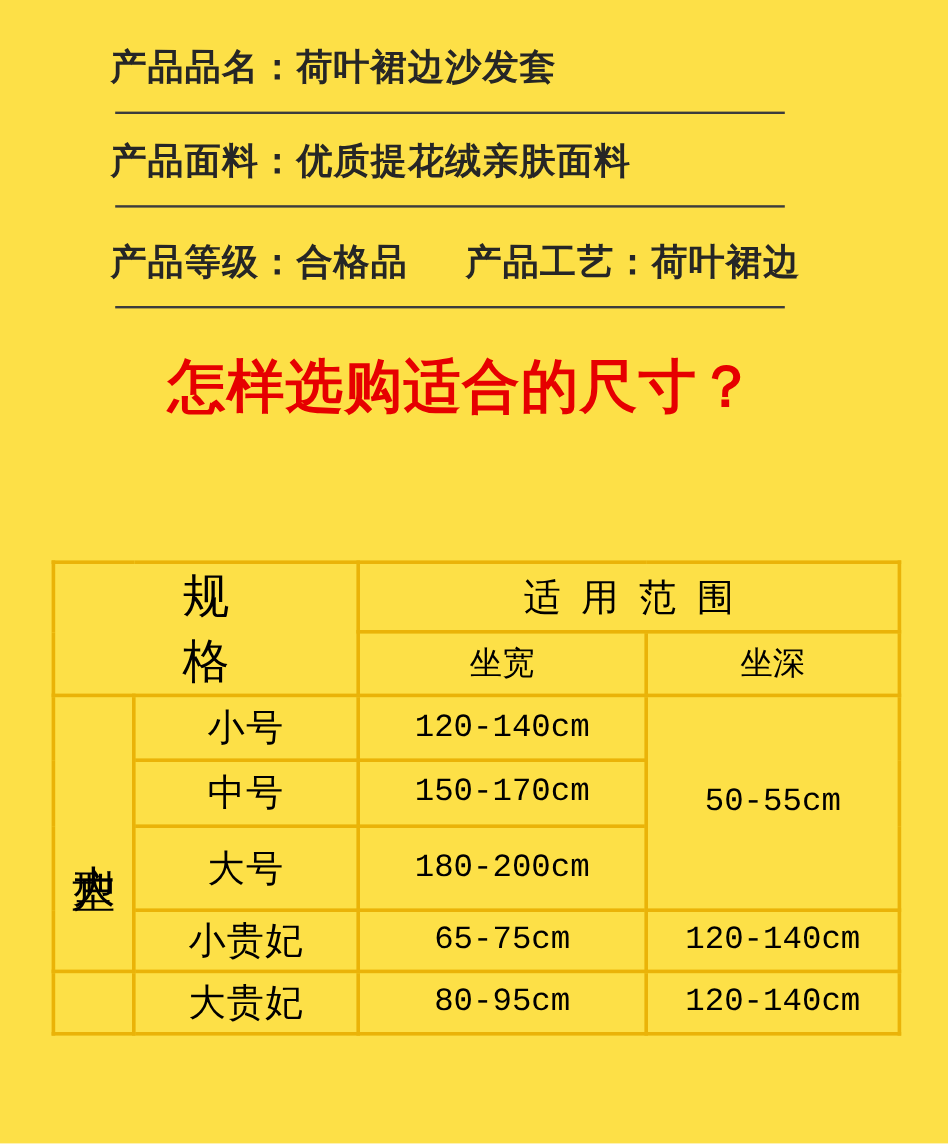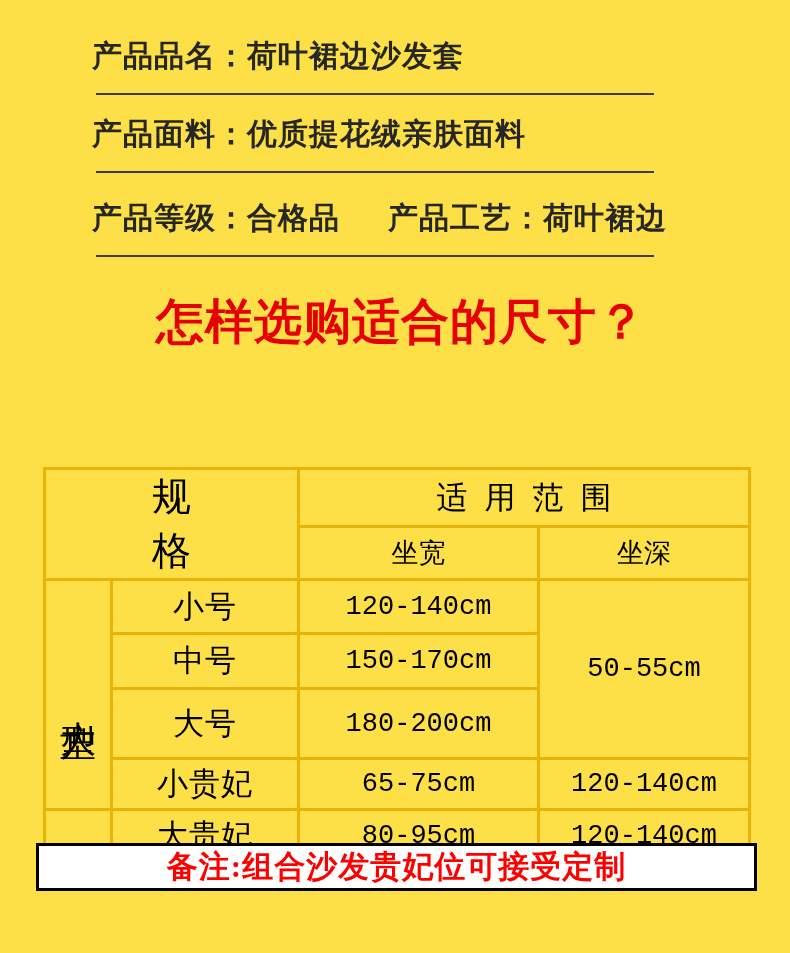--- a/index.html
+++ b/index.html
@@ -13,21 +13,21 @@
     font-size:30px;font-weight:700;color:#262626;letter-spacing:1px;
   }
   .info-line .pair2{margin-left:48px;}
   .rule{position:absolute;left:96px;width:558px;height:2px;background:#3c3c3c;}
   #line1{top:36px;} #rule1{top:93px;}
   #line2{top:114px;} #rule2{top:171px;}
   #line3{top:198px;} #rule3{top:255px;}
 
   
   .size-title{
-    position:absolute;top:290px;left:16px;width:770px;text-align:center;
+    position:absolute;top:290px;left:0;width:770px;text-align:center;
     font-family:"Liberation Serif","DejaVu Serif",serif;
     font-size:48px;font-weight:700;color:#e60000;letter-spacing:1px;
   }
   .size-subtitle{
     position:absolute;top:360px;left:0;width:770px;text-align:center;
     font-family:"Liberation Serif","DejaVu Serif",serif;
     font-size:33px;font-weight:400;color:#141414;
   }
 
   
@@ -126,17 +126,14 @@
       </tr>
       <tr class="r5">
         <td class="group-cell"></td>
         <td class="name-cell">大贵妃</td>
         <td class="num-cell">80-95cm</td>
         <td class="num-cell">120-140cm</td>
       </tr>
     </tbody>
   </table>
 
-  <div class="note-box">
-    <span style="color: rgb(254, 0, 0);">备注:组合沙发贵妃位可接受定制</span>
-  </div>
 
 </div>
 
 </body></html>

